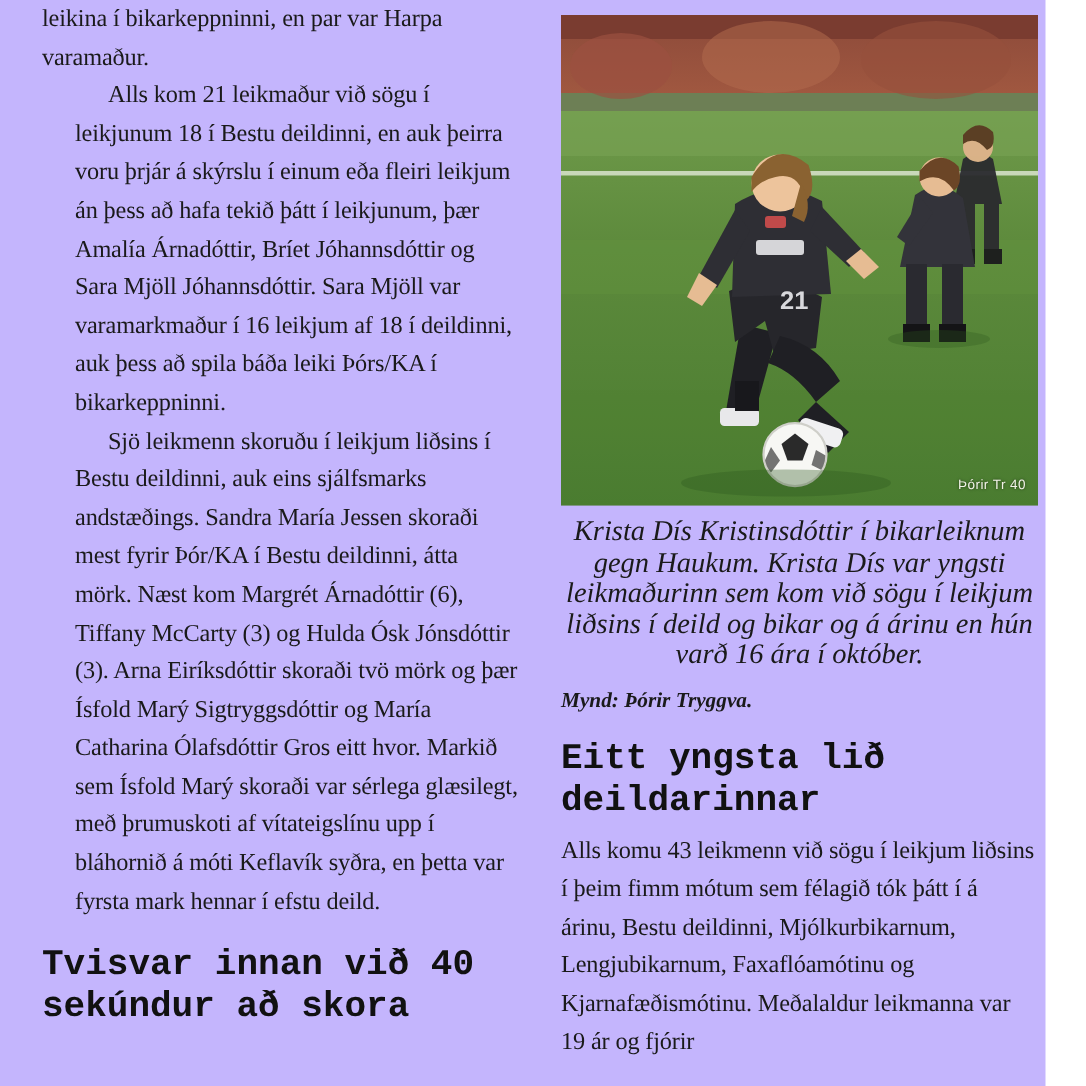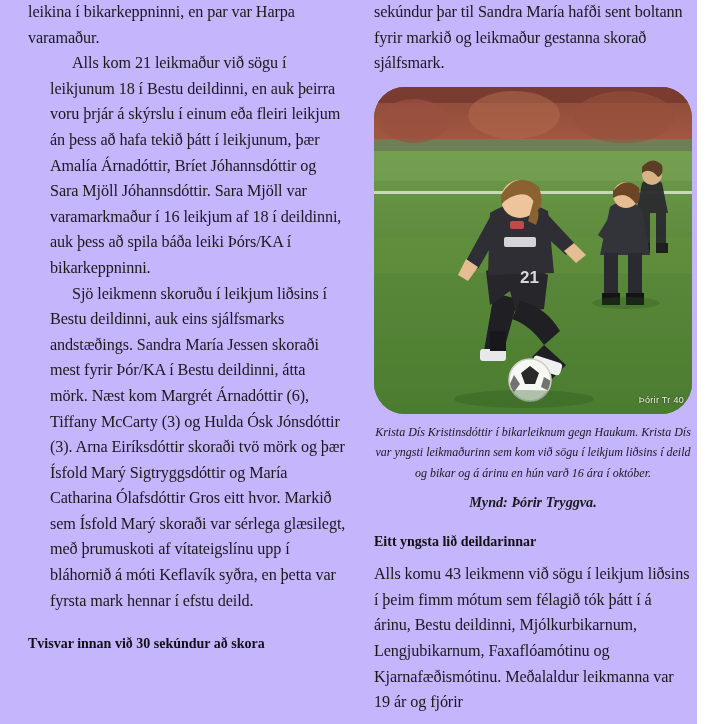--- a/index.html
+++ b/index.html
@@ -43,83 +43,81 @@
   }
   p.body.first {
     text-indent: 0;
   }
   p.body + p.body {
     margin-top: 0;
     margin-left: 22px;
   }
   h2.subhead {
     margin: 16px 0 6px 0;
-    font-size: 14px;
+    font-size: 24px;
     line-height: 28px;
     font-weight: bold;
-    font-family: Liberation Serif, serif;
+    font-family: Liberation Mono, monospace;
     color: #111111;
   }
   .photo-block {
     margin-top: 10px;
   }
   .photo {
     position: relative;
     width: 318px;
     height: 327px;
     overflow: hidden;
     background: #4a7a2a;
-    border-radius: 31px;
   }
   .photo svg {
     display: block;
   }
   .photo-credit {
     position: absolute;
     right: 8px;
     bottom: 9px;
     font-size: 9px;
     color: #f2f2e8;
     font-family: "Liberation Sans", sans-serif;
     letter-spacing: 0.3px;
     text-shadow: 0 0 2px rgba(0,0,0,0.6);
   }
   .caption {
     margin-top: 8px;
-    font-size: 12px;
+    font-size: 19px;
     line-height: 20.5px;
     font-style: italic;
     text-align: center;
     color: #1a1a1a;
   }
   .caption-credit {
     margin-top: 9px;
     font-size: 14.2px;
     line-height: 20px;
     font-style: italic;
     font-weight: bold;
-    text-align: center;
+    text-align: left;
     color: #1a1a1a;
   }
 </style>
 </head>
 <body>
 
 <div class="page">
   <div class="columns">
 
     <div class="col">
       <p class="body first">leikina í bikarkeppninni, en par var Harpa varamaður.</p>
       <p class="body">Alls kom 21 leikmaður við sögu í leikjunum 18 í Bestu deildinni, en auk þeirra voru þrjár á skýrslu í einum eða fleiri leikjum án þess að hafa tekið þátt í leikjunum, þær Amalía Árnadóttir, Bríet Jóhannsdóttir og Sara Mjöll Jóhannsdóttir. Sara Mjöll var varamarkmaður í 16 leikjum af 18 í deildinni, auk þess að spila báða leiki Þórs/KA í bikarkeppninni.</p>
       <p class="body">Sjö leikmenn skoruðu í leikjum liðsins í Bestu deildinni, auk eins sjálfsmarks andstæðings. Sandra María Jessen skoraði mest fyrir Þór/KA í Bestu deildinni, átta mörk. Næst kom Margrét Árnadóttir (6), Tiffany McCarty (3) og Hulda Ósk Jónsdóttir (3). Arna Eiríksdóttir skoraði tvö mörk og þær Ísfold Marý Sigtryggsdóttir og María Catharina Ólafsdóttir Gros eitt hvor. Markið sem Ísfold Marý skoraði var sérlega glæsilegt, með þrumuskoti af vítateigslínu upp í bláhornið á móti Keflavík syðra, en þetta var fyrsta mark hennar í efstu deild.</p>
-      <h2 class="subhead">Tvisvar innan við 30 sekúndur að skora</h2>
+      <h2 class="subhead">Tvisvar innan við 40 sekúndur að skora</h2>
     </div>
 
     <div class="col">
-      <p class="body first">sekúndur þar til Sandra María hafði sent boltann fyrir markið og leikmaður gestanna skorað sjálfsmark.</p>
 
       <div class="photo-block">
         <div class="photo">
           <svg width="318" height="327" viewBox="0 0 318 327" xmlns="http://www.w3.org/2000/svg" aria-hidden="true">
             <defs>
               <linearGradient id="grassG" x1="0" y1="0" x2="0" y2="1">
                 <stop offset="0%" stop-color="#6f9a4a"></stop>
                 <stop offset="35%" stop-color="#5d8a3c"></stop>
                 <stop offset="100%" stop-color="#4a7c30"></stop>
               </linearGradient>

